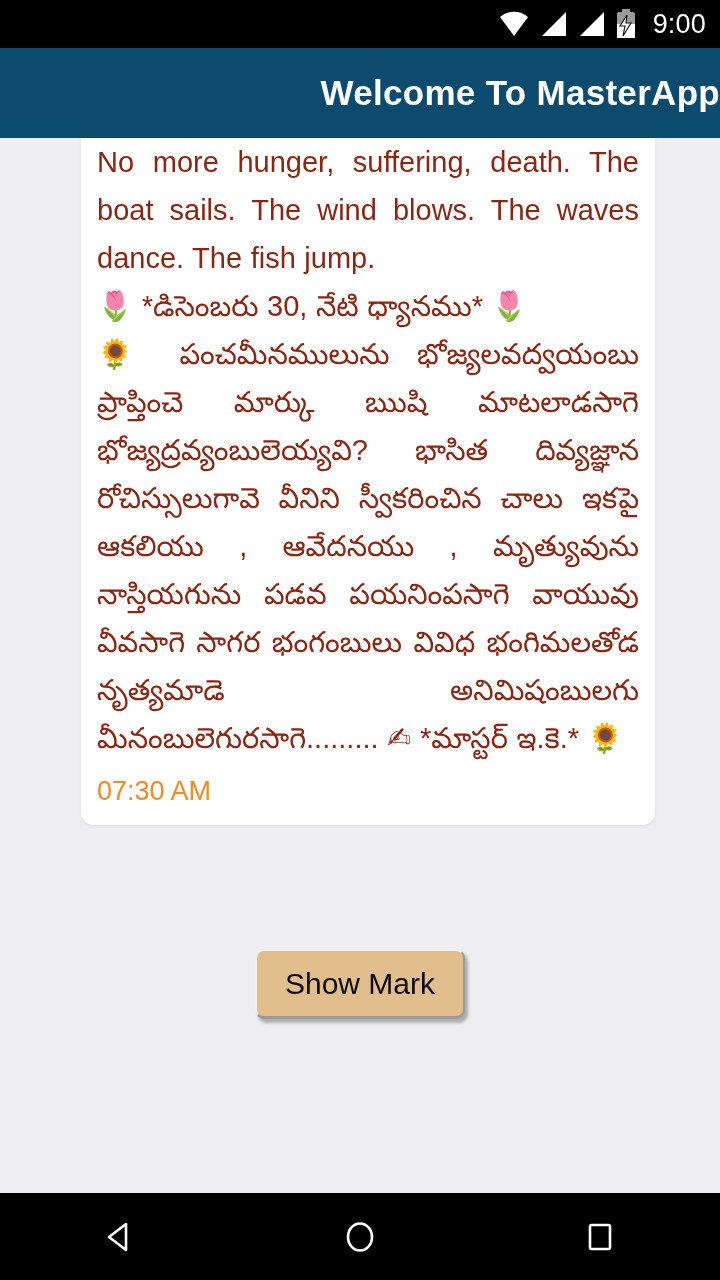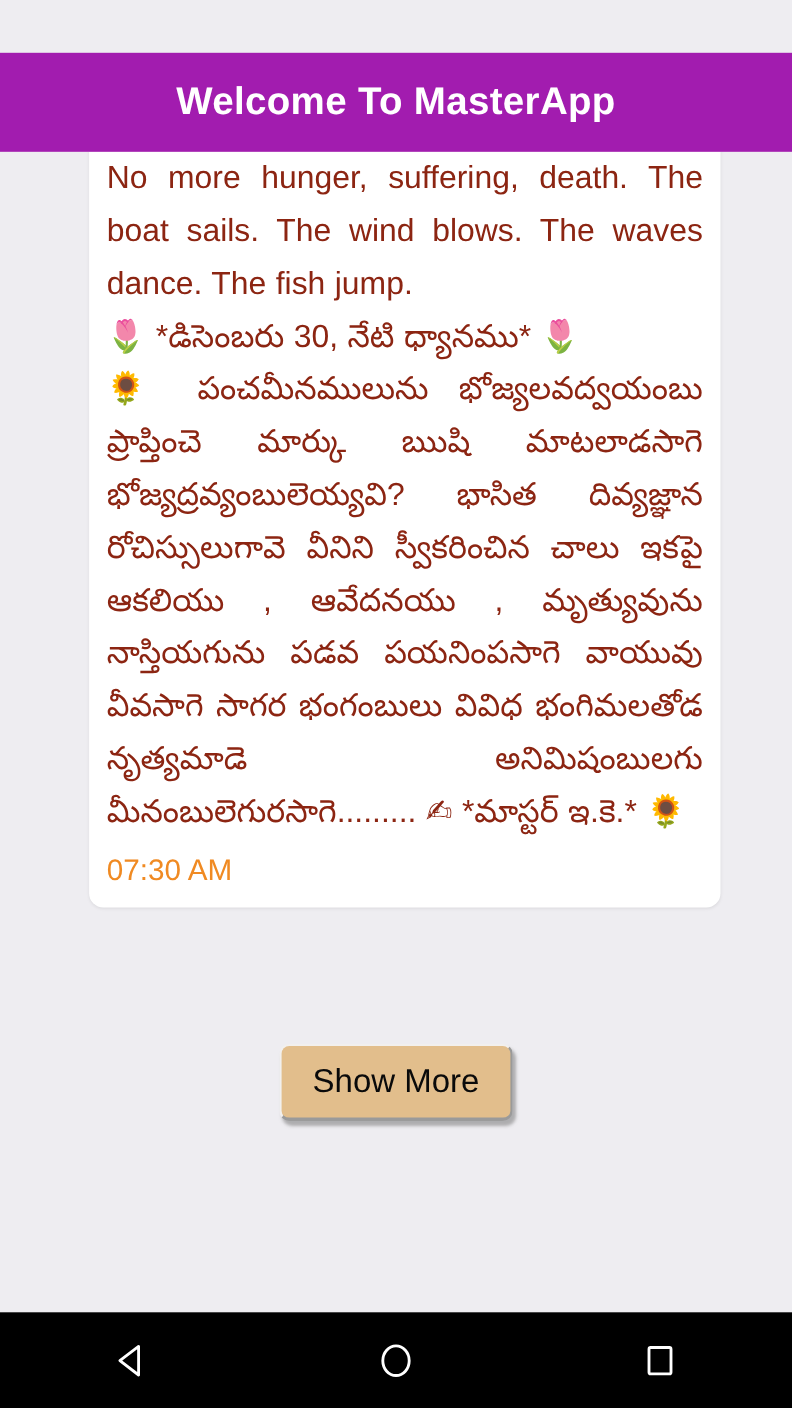--- a/index.html
+++ b/index.html
@@ -30,22 +30,22 @@
     font-size:27px;
     margin-left:16px;
     letter-spacing:0.2px;
     font-family:"Liberation Sans", sans-serif;
   }
 
   
   #app-bar {
     position:absolute; top:48px; left:0;
     width:720px; height:90px;
-    background:#a21caf;
-    display:flex; align-items:center; justify-content:center;
+    background:#0c4a6e;
+    display:flex; align-items:center; justify-content:flex-end;
     z-index:20;
   }
   #app-title {
     color:#FFFFFF;
     font-size:35px;
     font-weight:bold;
     letter-spacing:0.3px;
   }
 
   
@@ -135,38 +135,64 @@
     background:#000000;
     display:flex; align-items:center; justify-content:space-around;
   }
   .nav-btn { display:flex; align-items:center; justify-content:center; width:120px; height:87px; cursor:pointer; }
 </style>
 </head>
 <body>
 
 <div id="screen">
 
+  <div id="status-bar">
+    <span class="sb-icon">
+      <svg width="30" height="26" viewBox="0 0 30 26">
+        <path d="M15 25 L1 6 A21 21 0 0 1 29 6 Z" fill="#FFFFFF"></path>
+      </svg>
+    </span>
+    <span class="sb-icon">
+      <svg width="28" height="26" viewBox="0 0 28 26">
+        <path d="M27 1 L27 25 L3 25 Z" fill="#FFFFFF"></path>
+      </svg>
+    </span>
+    <span class="sb-icon">
+      <svg width="28" height="26" viewBox="0 0 28 26">
+        <path d="M27 1 L27 25 L3 25 Z" fill="#FFFFFF"></path>
+      </svg>
+    </span>
+    <span class="sb-icon">
+      <svg width="22" height="30" viewBox="0 0 22 30">
+        <rect x="7" y="0" width="8" height="3" fill="#9A9A9A"></rect>
+        <rect x="2" y="3" width="18" height="26" rx="2" fill="#9A9A9A"></rect>
+        <rect x="2" y="15" width="18" height="14" fill="#FFFFFF"></rect>
+        <path d="M12 6 L5 17 L10 17 L8 27 L16 14 L11 14 Z" fill="#FFFFFF" stroke="#1A1A1A" stroke-width="1.2"></path>
+      </svg>
+    </span>
+    <span class="sb-time">9:00</span>
+  </div>
 
   <div id="app-bar">
     <span id="app-title">Welcome To MasterApp</span>
   </div>
 
   <div id="content-area">
 
     <div id="message-card">
       <div class="msg-text">
         <span class="eng">Mark speaks. Feed the hosts of wisdom. No more hunger, suffering, death. The boat sails. The wind blows. The waves dance. The fish jump.</span>
         <span class="te">🌷 *డిసెంబరు 30, నేటి ధ్యానము* 🌷</span><br>
         <span class="te">🌻  పంచమీనములును భోజ్యలవద్వయంబు ప్రాప్తించె మార్కు ఋషి మాటలాడసాగె భోజ్యద్రవ్యంబులెయ్యవి? భాసిత దివ్యజ్ఞాన రోచిస్సులుగావె వీనిని స్వీకరించిన చాలు ఇకపై ఆకలియు , ఆవేదనయు , మృత్యువును నాస్తియగును పడవ పయనింపసాగె వాయువు వీవసాగె సాగర భంగంబులు వివిధ భంగిమలతోడ నృత్యమాడె అనిమిషంబులగు మీనంబులెగురసాగె......... ✍  *మాస్టర్ ఇ.కె.* 🌻</span>
       </div>
       <div id="msg-time">07:30 AM</div>
     </div>
 
     <div id="show-more-wrap">
-      <div id="show-more-button">Show More</div>
+      <div id="show-more-button">Show Mark</div>
     </div>
 
   </div>
 
 
   <div id="nav-bar">
     <div class="nav-btn">
       <svg width="34" height="34" viewBox="0 0 34 34">
         <path d="M23 4 L23 30 L6 17 Z" fill="none" stroke="#FFFFFF" stroke-width="2.6" stroke-linejoin="round"></path>
       </svg>

